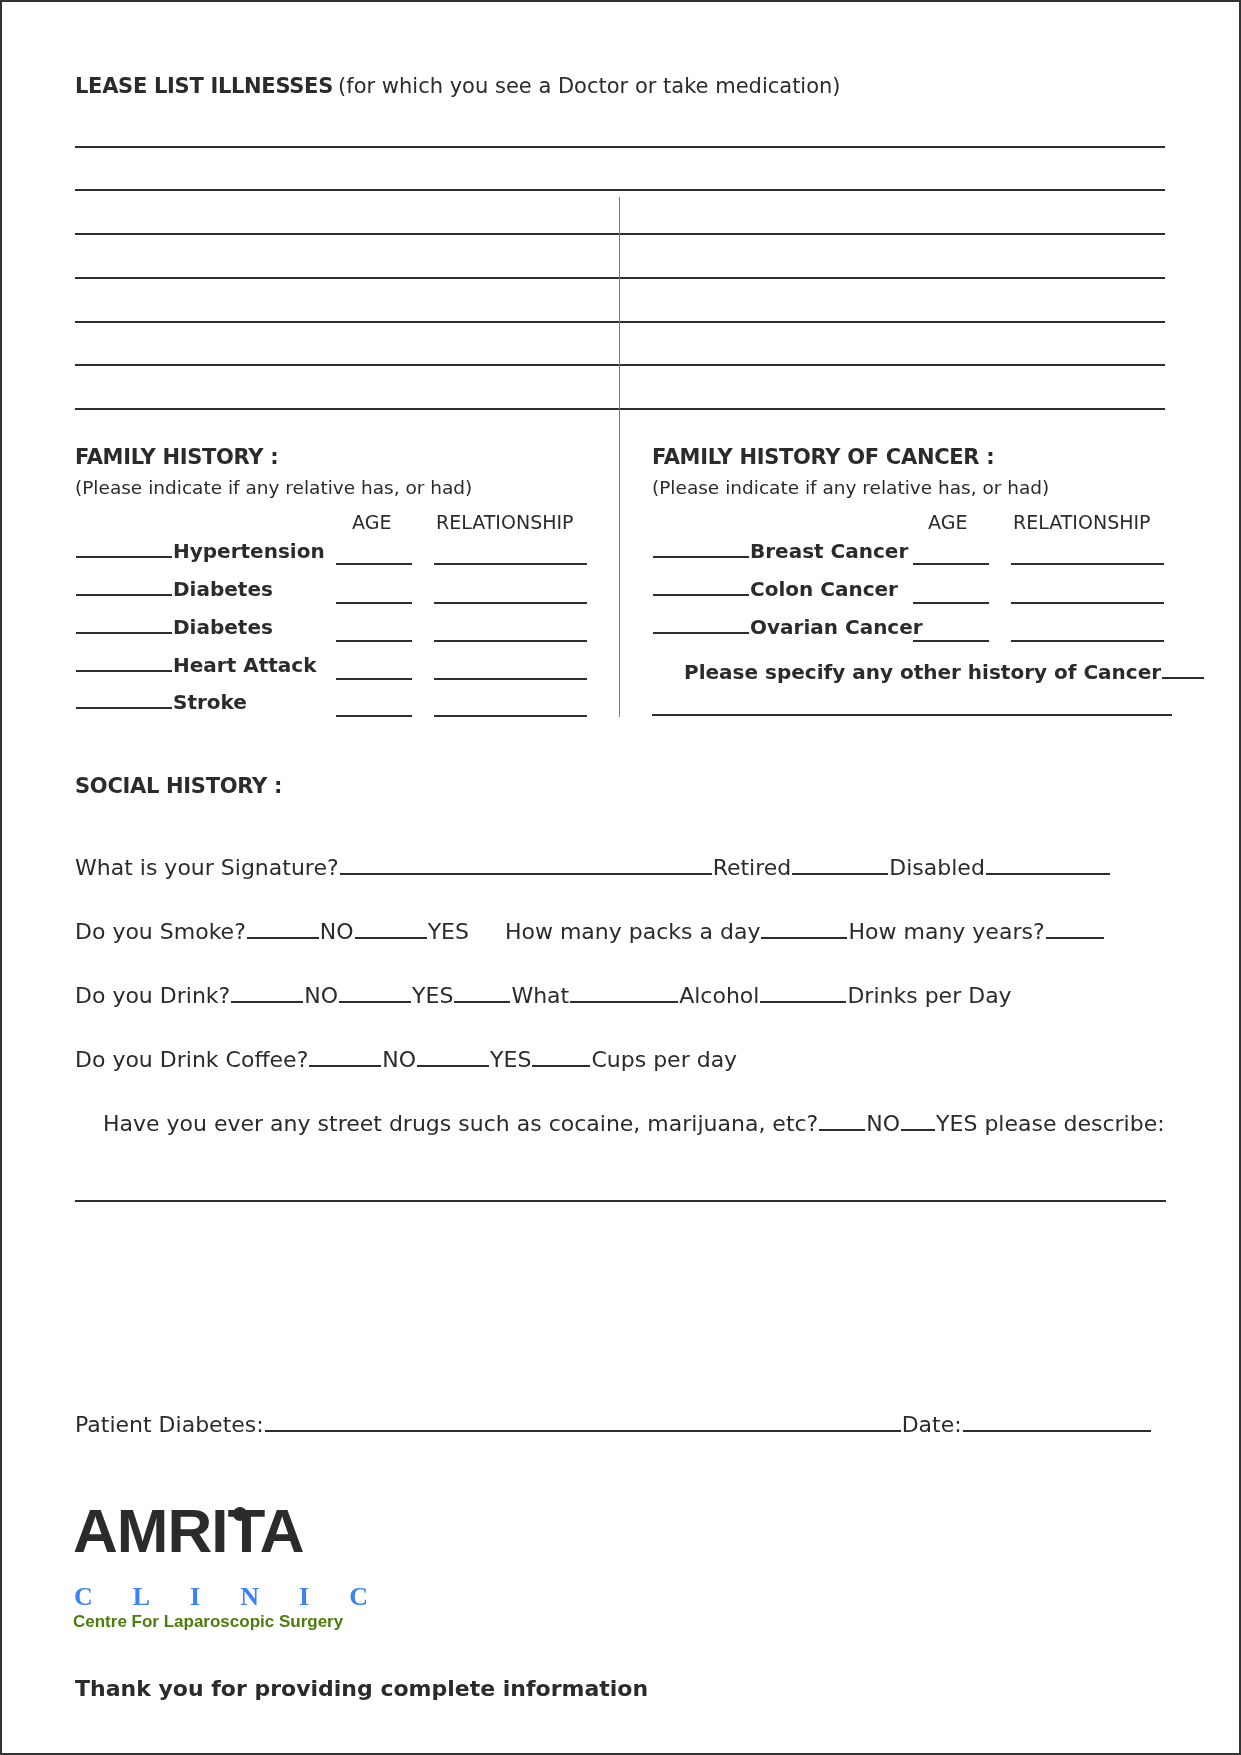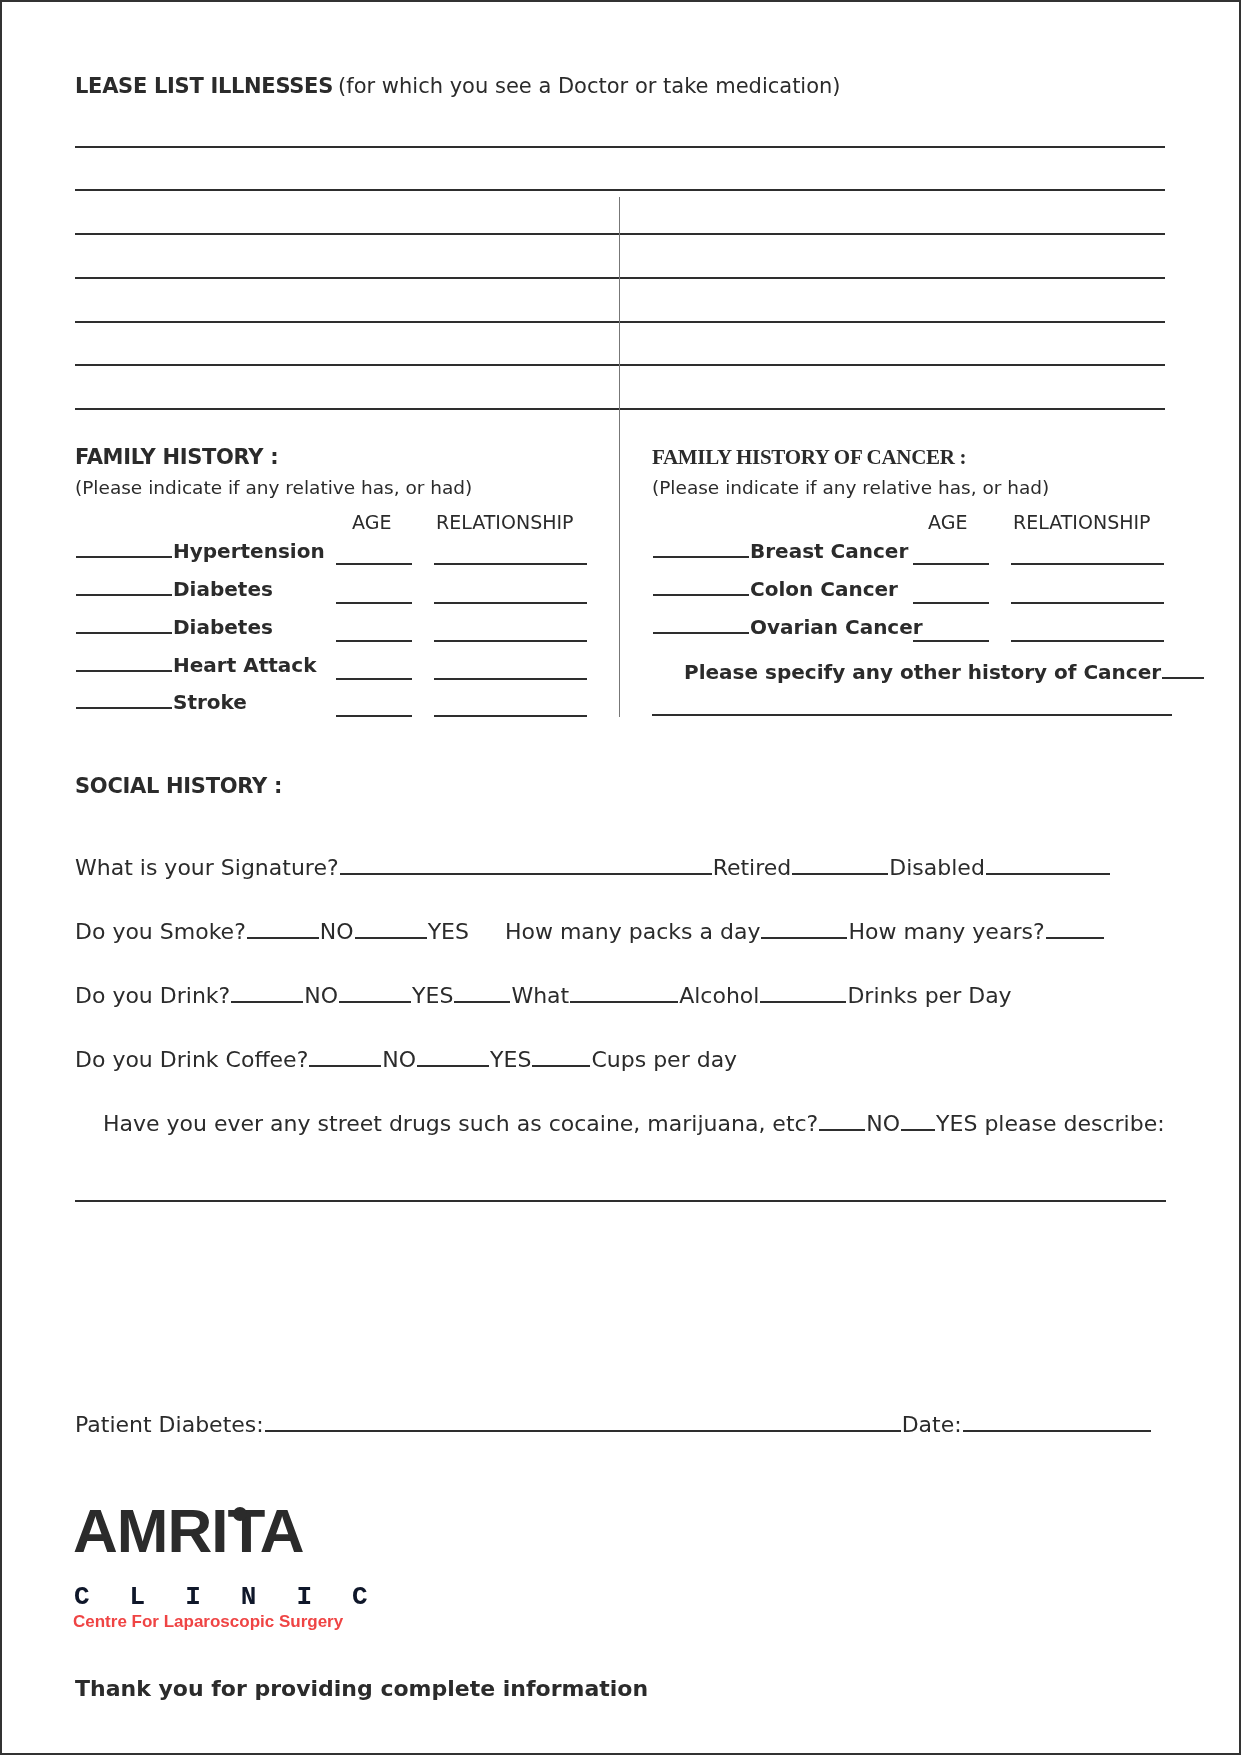--- a/index.html
+++ b/index.html
@@ -9,22 +9,22 @@
   .hline { position:absolute; height:0; border-top:2px solid #2e2e2e; }
   .vline { position:absolute; width:0; border-left:1.5px solid #777; }
   .h-title { font-size:21px; font-weight:bold; letter-spacing:-0.3px; }
   .norm { font-size:21px; font-weight:normal; }
   .sub { font-size:18.5px; }
   .colhdr { font-size:19px; }
   .item { font-size:20px; font-weight:bold; }
   .q { font-size:22px; }
   .blank { display:inline-block; border-bottom:2px solid #2e2e2e; height:0; vertical-align:baseline; margin:0 1px; }
   .logo-big { font-size:62px; font-weight:bold; font-family:"Liberation Sans", sans-serif; letter-spacing:-1px; color:#2b2b2b; }
-  .logo-clinic { font-size:26px; font-weight:bold; font-family:Liberation Mono, monospace; letter-spacing:40px; color:#0f172a; }
-  .logo-tag { font-size:17px; font-weight:bold; font-family:"Liberation Sans", sans-serif; color:#ef4444;text-align:right; }
+  .logo-clinic { font-size:26px; font-weight:bold; font-family:Liberation Serif, serif; letter-spacing:40px; color:#3b82f6; }
+  .logo-tag { font-size:17px; font-weight:bold; font-family:"Liberation Sans", sans-serif; color:#4d7c0f;text-align:right; }
   .thanks { font-size:22px; font-weight:bold; }
 </style>
 </head>
 <body>
 
 <div class="frame"></div>
 
 <div class="abs" style="left:75px; top:74px;">
   <span class="h-title">LEASE LIST ILLNESSES</span>
   <span class="norm">(for which you see a Doctor or take medication)</span>
@@ -65,21 +65,21 @@
 <div class="hline" style="left:434px; width:153px; top:563px;"></div>
 <div class="hline" style="left:336px; width:76px; top:602px;"></div>
 <div class="hline" style="left:434px; width:153px; top:602px;"></div>
 <div class="hline" style="left:336px; width:76px; top:640px;"></div>
 <div class="hline" style="left:434px; width:153px; top:640px;"></div>
 <div class="hline" style="left:336px; width:76px; top:678px;"></div>
 <div class="hline" style="left:434px; width:153px; top:678px;"></div>
 <div class="hline" style="left:336px; width:76px; top:715px;"></div>
 <div class="hline" style="left:434px; width:153px; top:715px;"></div>
 
-<div class="abs h-title" style="left:652px; top:445px;font-family:Liberation Serif, serif;">FAMILY HISTORY OF CANCER :</div>
+<div class="abs h-title" style="left:652px; top:445px;">FAMILY HISTORY OF CANCER :</div>
 <div class="abs sub" style="left:652px; top:477px;">(Please indicate if any relative has, or had)</div>
 <div class="abs colhdr" style="left:928px; top:511px;">AGE</div>
 <div class="abs colhdr" style="left:1013px; top:511px;">RELATIONSHIP</div>
 
 <div>
   <div class="abs" style="left:652px; top:539px;">
     <span class="blank" style="width:96px;"></span><span class="item">Breast Cancer</span>
   </div>
   <div class="abs" style="left:652px; top:577px;">
     <span class="blank" style="width:96px;"></span><span class="item">Colon Cancer</span>

